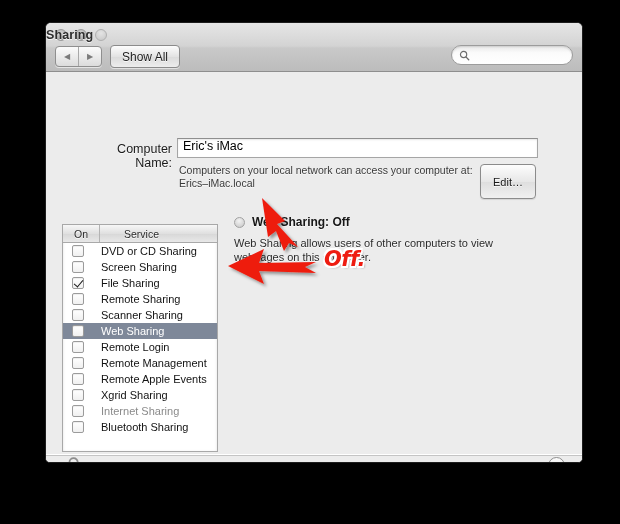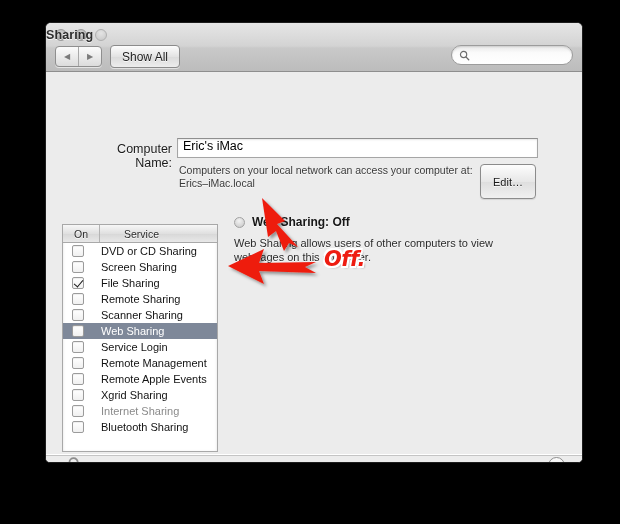--- a/index.html
+++ b/index.html
@@ -337,21 +337,21 @@
           <div class="svc-row">
             <span class="cbox"></span>
             <span class="svc-name">Scanner Sharing</span>
           </div>
           <div class="svc-row selected">
             <span class="cbox"></span>
             <span class="svc-name">Web Sharing</span>
           </div>
           <div class="svc-row">
             <span class="cbox"></span>
-            <span class="svc-name">Service Login</span>
+            <span class="svc-name">Remote Login</span>
           </div>
           <div class="svc-row">
             <span class="cbox"></span>
             <span class="svc-name">Remote Management</span>
           </div>
           <div class="svc-row">
             <span class="cbox"></span>
             <span class="svc-name">Remote Apple Events</span>
           </div>
           <div class="svc-row">

